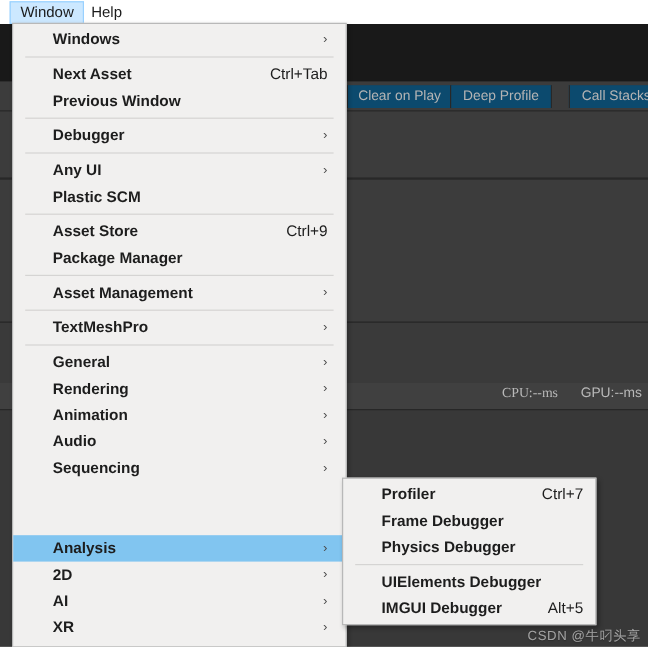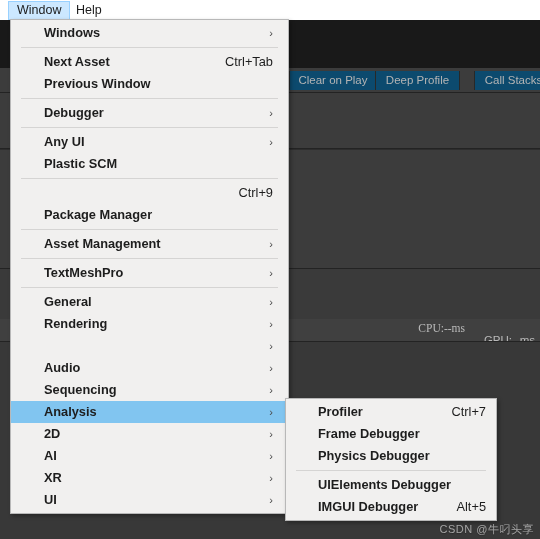--- a/index.html
+++ b/index.html
@@ -118,20 +118,21 @@
   .menu-item {
     position: relative;
     height: 22px;
     line-height: 22px;
     font-size: 12.8px;
     color: #1d1d1d;
     white-space: nowrap;
   }
   .menu-item.highlight {
     background: #81c5f0;
+    margin-top: 45px;
   }
   .mi-label {
     position: absolute;
     left: 33px;
     top: 0;
     font-weight: bold;
   }
   #sub-menu .mi-label { left: 32px; }
   .mi-shortcut {
     position: absolute;
@@ -196,21 +197,21 @@
   <div class="bg-panel" style="left:0;top:149px;width:540px;height:1px;background:#2d2d2d;"></div>
 
   <div class="bg-panel" style="left:0;top:150px;width:540px;height:118px;"></div>
   <div class="bg-line" style="left:0;top:268px;width:540px;height:1px;"></div>
 
   <div class="bg-panel" style="left:0;top:269px;width:540px;height:50px;background:#3a3a3a;"></div>
 
   <div class="bg-row" style="left:0;top:319px;width:540px;height:22px;">
   </div>
   <div class="perf-label" style="right:75px;top:322px;font-family:Liberation Serif, serif;">CPU:--ms</div>
-  <div class="perf-label" style="right:5px;top:322px;margin-top:12px;">GPU:--ms</div>
+  <div class="perf-label" style="right:5px;top:322px;">GPU:--ms</div>
 
   <div class="bg-line" style="left:0;top:341px;width:540px;height:1px;"></div>
 
   <div class="bg-panel" style="left:0;top:342px;width:540px;height:197px;background:#383838;"></div>
 </div>
 
 <div id="menubar">
   <div class="menubar-item active" style="left:8px;">
     <span>Window</span>
   </div>
@@ -249,20 +250,21 @@
     <span class="mi-label">Any UI</span>
     <span class="mi-arrow">›</span>
   </div>
   <div class="menu-item">
     <span class="mi-label">Plastic SCM</span>
   </div>
 
   <div class="menu-sep"></div>
 
   <div class="menu-item">
+    <span class="mi-label">Asset Store</span>
     <span class="mi-shortcut">Ctrl+9</span>
   </div>
   <div class="menu-item">
     <span class="mi-label">Package Manager</span>
   </div>
 
   <div class="menu-sep"></div>
 
   <div class="menu-item">
     <span class="mi-label">Asset Management</span>
@@ -280,20 +282,21 @@
 
   <div class="menu-item">
     <span class="mi-label">General</span>
     <span class="mi-arrow">›</span>
   </div>
   <div class="menu-item">
     <span class="mi-label">Rendering</span>
     <span class="mi-arrow">›</span>
   </div>
   <div class="menu-item">
+    <span class="mi-label">Animation</span>
     <span class="mi-arrow">›</span>
   </div>
   <div class="menu-item">
     <span class="mi-label">Audio</span>
     <span class="mi-arrow">›</span>
   </div>
   <div class="menu-item">
     <span class="mi-label">Sequencing</span>
     <span class="mi-arrow">›</span>
   </div>

